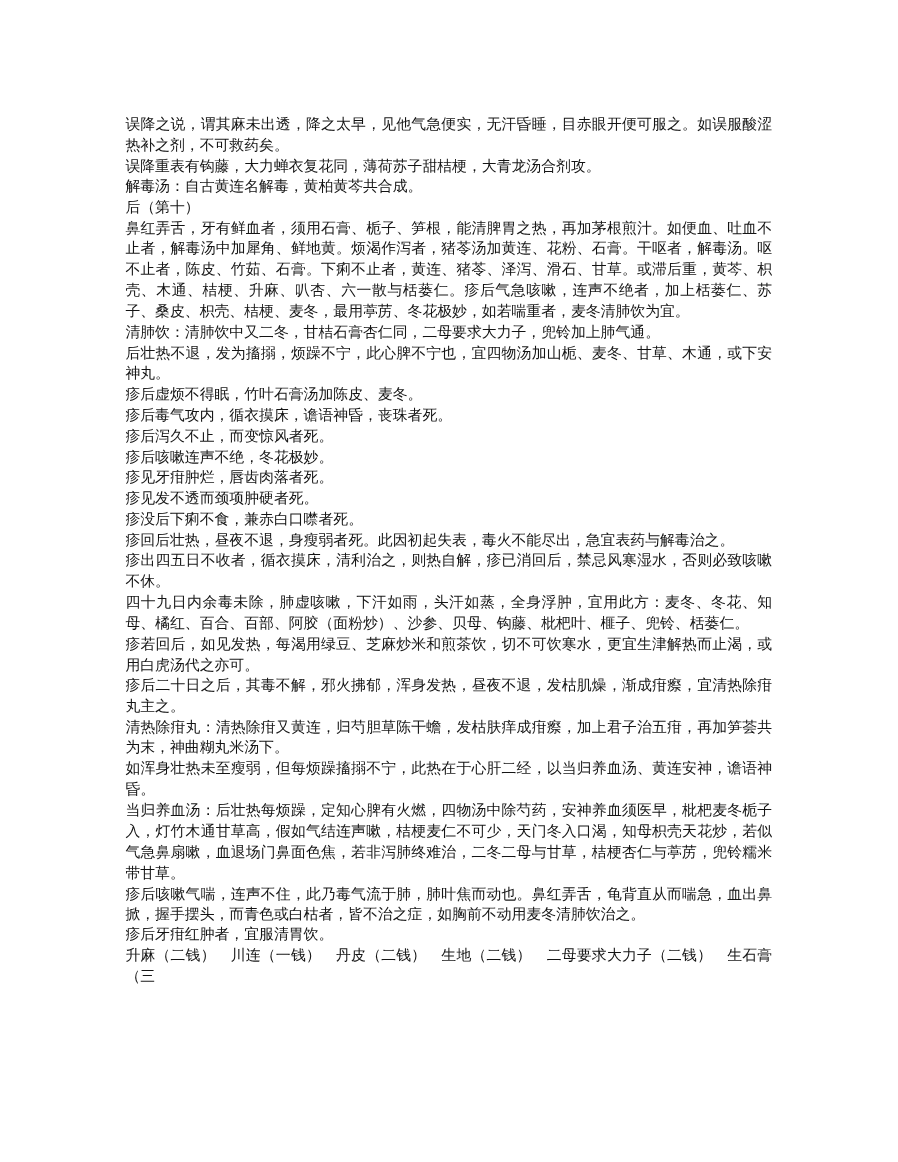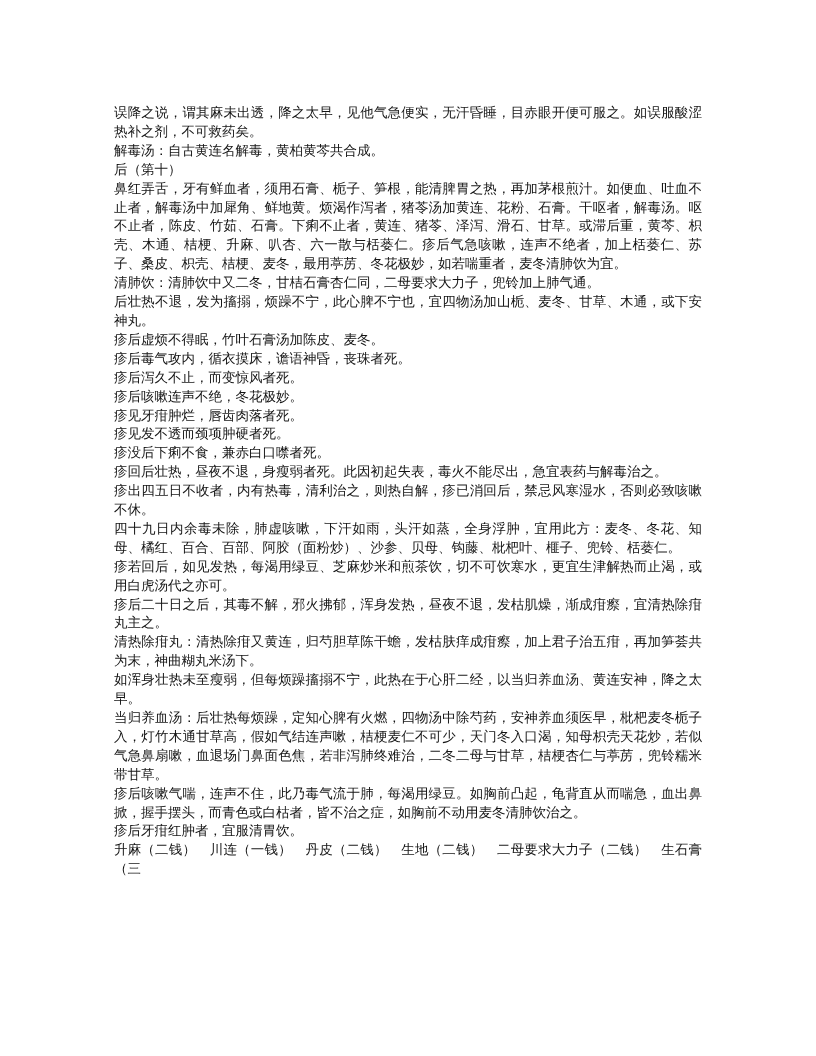--- a/index.html
+++ b/index.html
@@ -33,39 +33,40 @@
     margin-bottom: 46px;
     text-align: left;
   }
 </style>
 </head>
 <body>
 
 <div class="page">
 
   <p>误降之说，谓其麻未出透，降之太早，见他气急便实，无汗昏睡，目赤眼开便可服之。如误服酸涩热补之剂，不可救药矣。</p>
+  <p>误降重表有钩藤，大力蝉衣复花同，薄荷苏子甜桔梗，大青龙汤合剂攻。</p>
   <p>解毒汤：自古黄连名解毒，黄柏黄芩共合成。</p>
 
   <p class="section-heading">后（第十）</p>
 
   <p>鼻红弄舌，牙有鲜血者，须用石膏、栀子、笋根，能清脾胃之热，再加茅根煎汁。如便血、吐血不止者，解毒汤中加犀角、鲜地黄。烦渴作泻者，猪苓汤加黄连、花粉、石膏。干呕者，解毒汤。呕不止者，陈皮、竹茹、石膏。下痢不止者，黄连、猪苓、泽泻、滑石、甘草。或滞后重，黄芩、枳壳、木通、桔梗、升麻、叭杏、六一散与栝蒌仁。疹后气急咳嗽，连声不绝者，加上栝蒌仁、苏子、桑皮、枳壳、桔梗、麦冬，最用葶苈、冬花极妙，如若喘重者，麦冬清肺饮为宜。</p>
   <p>清肺饮：清肺饮中又二冬，甘桔石膏杏仁同，二母要求大力子，兜铃加上肺气通。</p>
   <p>后壮热不退，发为搐搦，烦躁不宁，此心脾不宁也，宜四物汤加山栀、麦冬、甘草、木通，或下安神丸。</p>
   <p>疹后虚烦不得眠，竹叶石膏汤加陈皮、麦冬。</p>
   <p>疹后毒气攻内，循衣摸床，谵语神昏，丧珠者死。</p>
   <p>疹后泻久不止，而变惊风者死。</p>
   <p>疹后咳嗽连声不绝，冬花极妙。</p>
   <p>疹见牙疳肿烂，唇齿肉落者死。</p>
   <p>疹见发不透而颈项肿硬者死。</p>
   <p>疹没后下痢不食，兼赤白口噤者死。</p>
   <p>疹回后壮热，昼夜不退，身瘦弱者死。此因初起失表，毒火不能尽出，急宜表药与解毒治之。</p>
-  <p>疹出四五日不收者，内有热毒，清利治之，则热自解，疹已消回后，禁忌风寒湿水，否则必致咳嗽不休。</p>
+  <p>疹出四五日不收者，循衣摸床，清利治之，则热自解，疹已消回后，禁忌风寒湿水，否则必致咳嗽不休。</p>
   <p>四十九日内余毒未除，肺虚咳嗽，下汗如雨，头汗如蒸，全身浮肿，宜用此方：麦冬、冬花、知母、橘红、百合、百部、阿胶（面粉炒）、沙参、贝母、钩藤、枇杷叶、榧子、兜铃、栝蒌仁。</p>
   <p>疹若回后，如见发热，每渴用绿豆、芝麻炒米和煎茶饮，切不可饮寒水，更宜生津解热而止渴，或用白虎汤代之亦可。</p>
   <p>疹后二十日之后，其毒不解，邪火拂郁，浑身发热，昼夜不退，发枯肌燥，渐成疳瘵，宜清热除疳丸主之。</p>
   <p>清热除疳丸：清热除疳又黄连，归芍胆草陈干蟾，发枯肤痒成疳瘵，加上君子治五疳，再加笋荟共为末，神曲糊丸米汤下。</p>
-  <p>如浑身壮热未至瘦弱，但每烦躁搐搦不宁，此热在于心肝二经，以当归养血汤、黄连安神，降之太早。</p>
+  <p>如浑身壮热未至瘦弱，但每烦躁搐搦不宁，此热在于心肝二经，以当归养血汤、黄连安神，谵语神昏。</p>
   <p>当归养血汤：后壮热每烦躁，定知心脾有火燃，四物汤中除芍药，安神养血须医早，枇杷麦冬栀子入，灯竹木通甘草高，假如气结连声嗽，桔梗麦仁不可少，天门冬入口渴，知母枳壳天花炒，若似气急鼻扇嗽，血退场门鼻面色焦，若非泻肺终难治，二冬二母与甘草，桔梗杏仁与葶苈，兜铃糯米带甘草。</p>
-  <p>疹后咳嗽气喘，连声不住，此乃毒气流于肺，每渴用绿豆。如胸前凸起，龟背直从而喘急，血出鼻掀，握手摆头，而青色或白枯者，皆不治之症，如胸前不动用麦冬清肺饮治之。</p>
+  <p>疹后咳嗽气喘，连声不住，此乃毒气流于肺，肺叶焦而动也。鼻红弄舌，龟背直从而喘急，血出鼻掀，握手摆头，而青色或白枯者，皆不治之症，如胸前不动用麦冬清肺饮治之。</p>
   <p>疹后牙疳红肿者，宜服清胃饮。</p>
   <p>升麻（二钱）　川连（一钱）　丹皮（二钱）　生地（二钱）　二母要求大力子（二钱）　生石膏（三</p>
 
 </div>
 
 </body></html>

